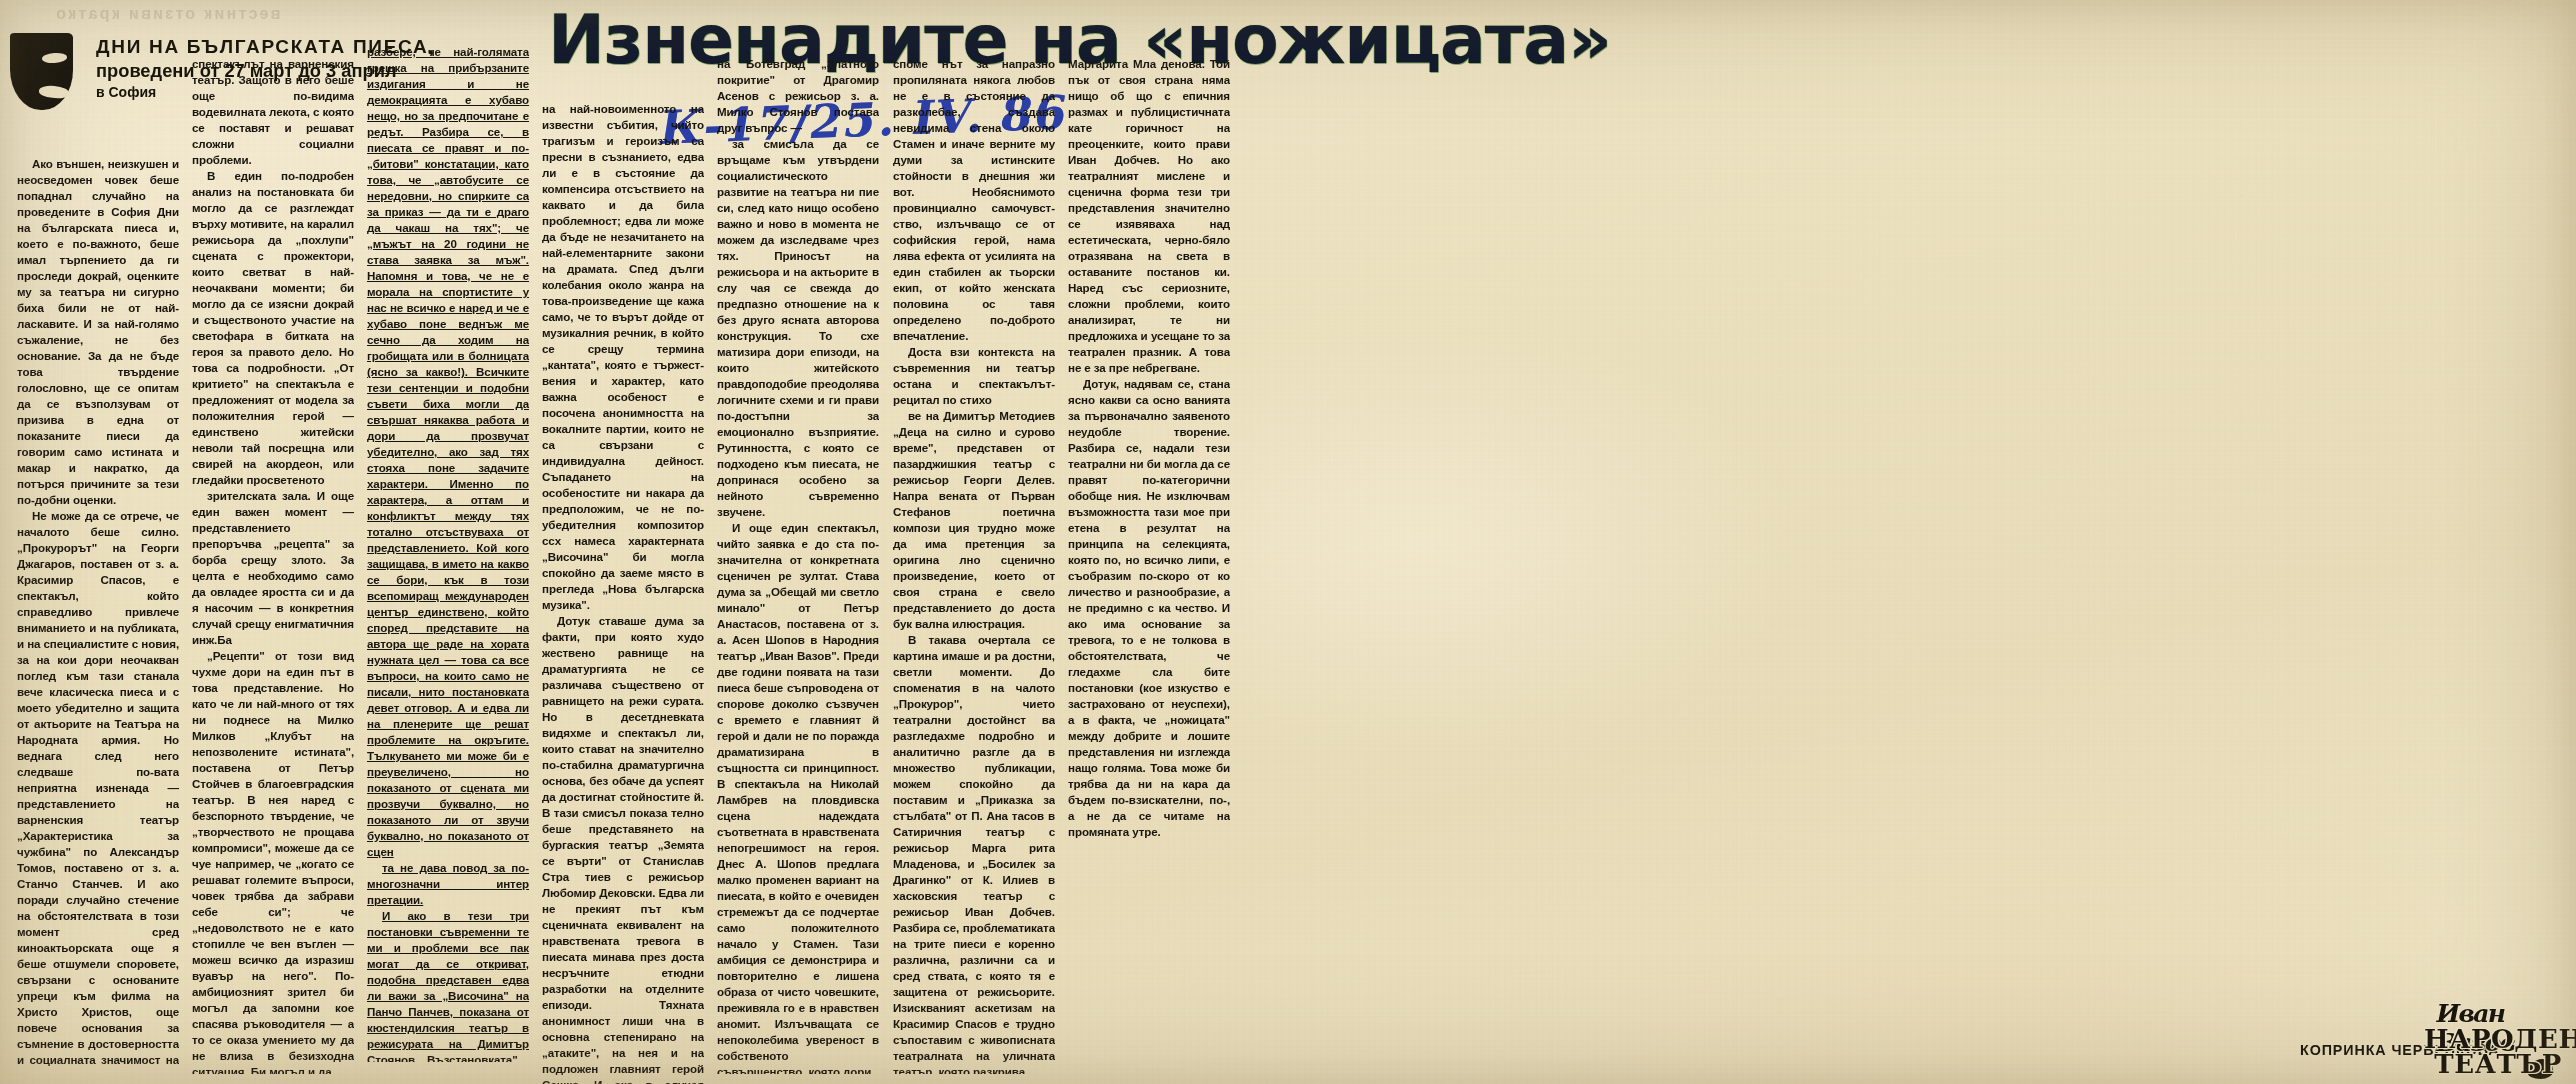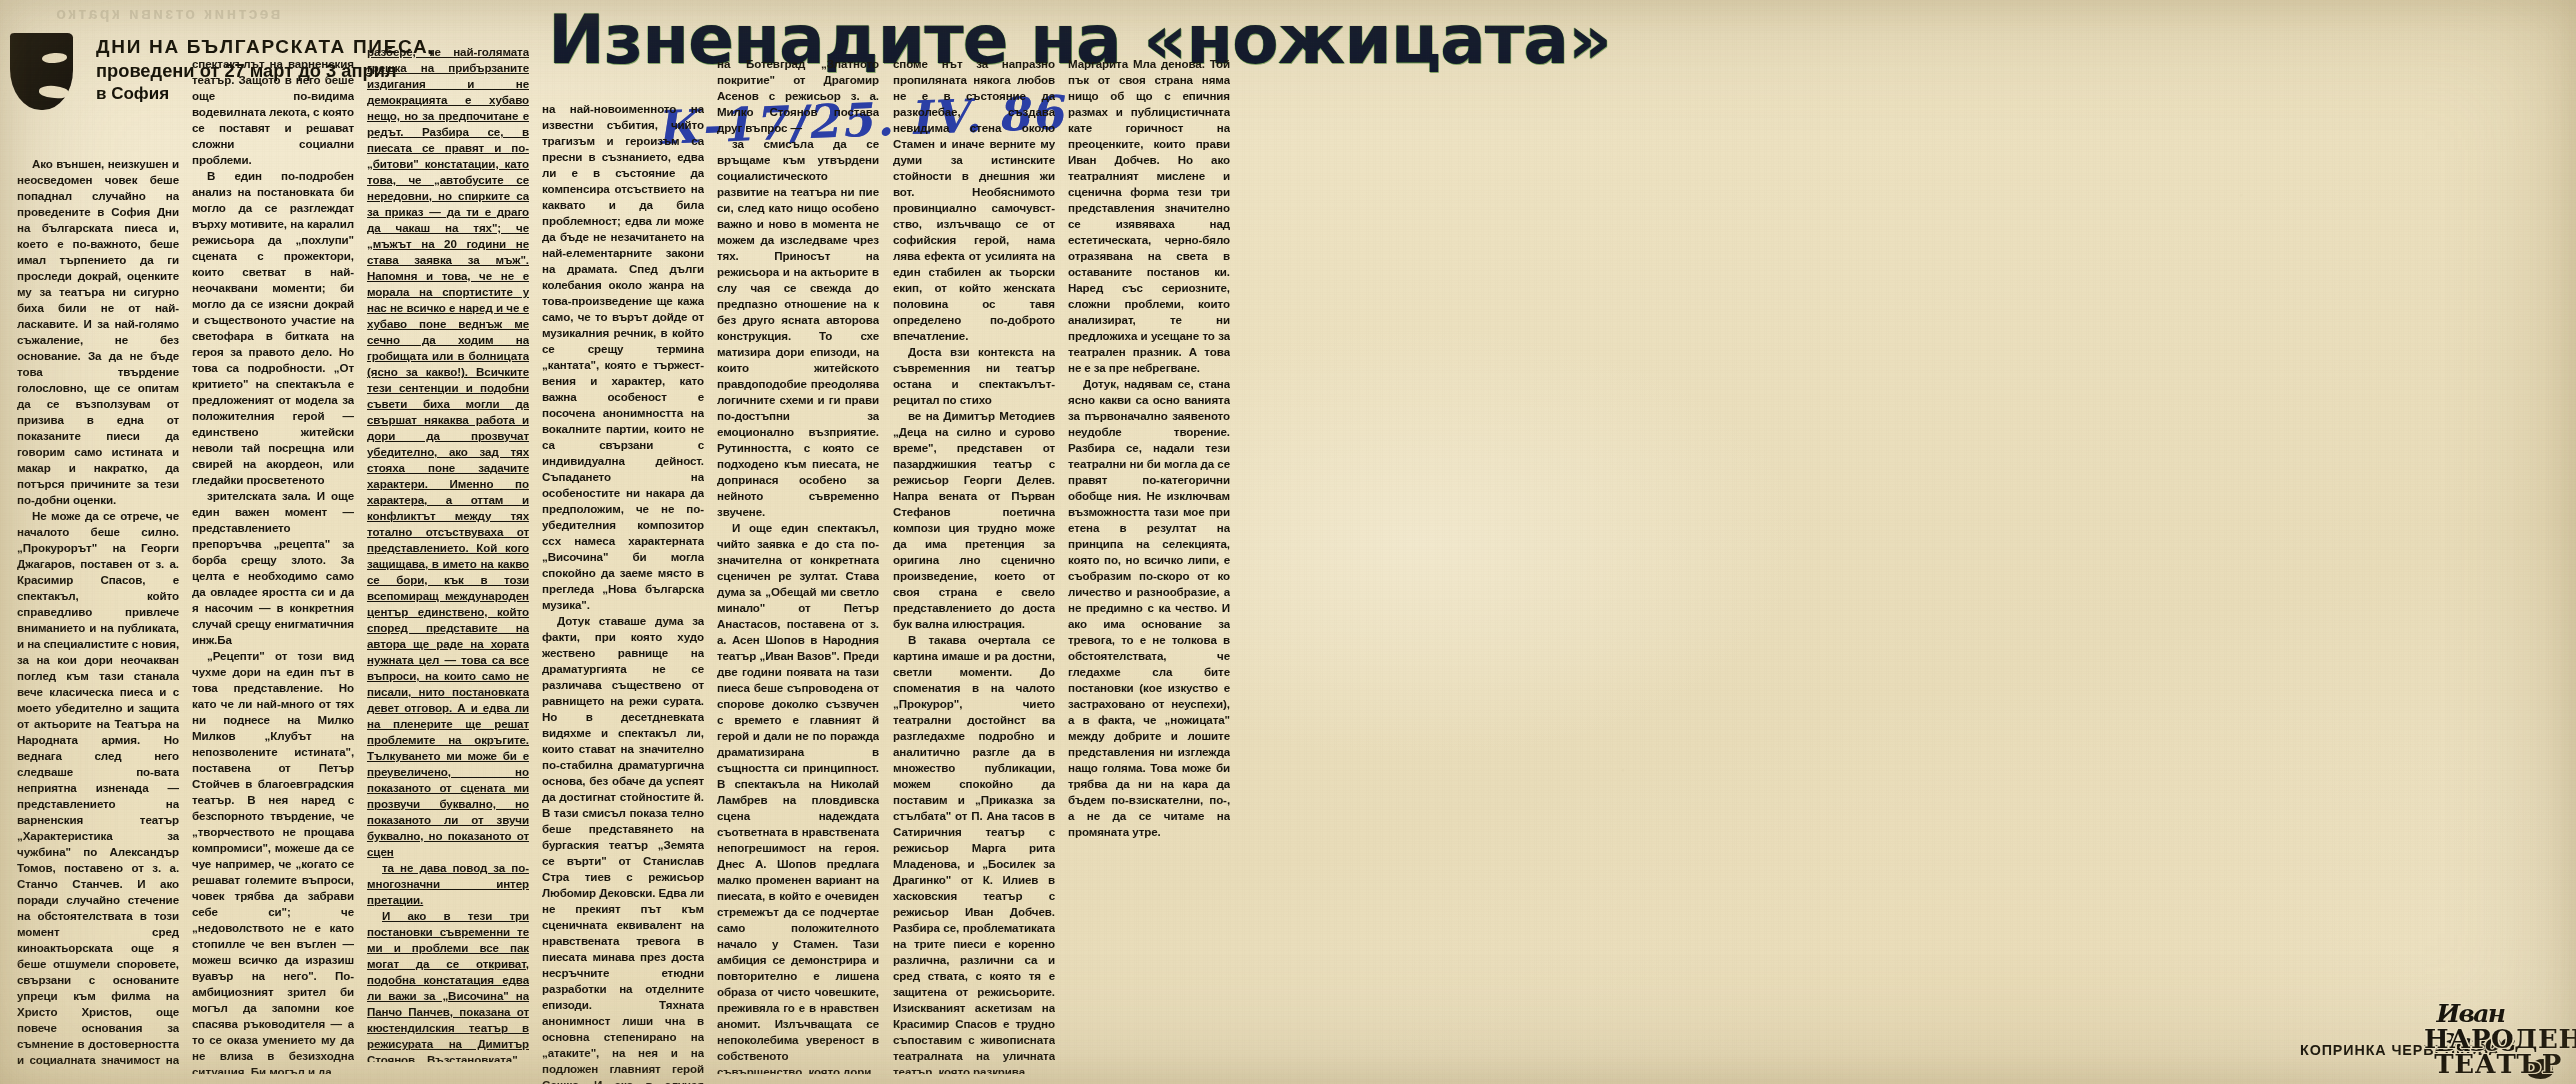--- a/index.html
+++ b/index.html
@@ -63,21 +63,21 @@
     color:#141209;
   }
   #kicker .l1{
     font-size:19px;font-weight:700;letter-spacing:1.7px;line-height:1.18;
     white-space:nowrap;
   }
   #kicker .l2{
     font-size:18.3px;font-weight:700;line-height:1.2;margin-top:1.7px;white-space:nowrap;
   }
   #kicker .l3{
-    font-size:17px;font-weight:700;line-height:1.2;margin-top:1.7px;
+    font-size:14px;font-weight:700;line-height:1.2;margin-top:1.7px;
   }
 
   
   #headline{
     position:absolute;left:548px;top:3.4px;width:1456px;height:75px;
     color:#0f172a;
     font-size:68px;font-weight:700;
     letter-spacing:-1.1px;
     line-height:73px;
     white-space:nowrap;
@@ -199,21 +199,21 @@
     </div>
     <div class="col" style="left: 192px; top: 56px; width: 162px; height: 1018px; overflow: hidden;">
       <p class="noind">спектакълът на варненския театър. Защото в него беше още по-видима водевилната лекота, с която се поставят и решават сложни социални проблеми.</p>
       <p>В един по-подробен анализ на постановката би могло да се разглеждат върху мотивите, на каралил режисьора да „похлупи" сцената с прожектори, които светват в най-неочаквани моменти; би могло да се изясни докрай и същество­ното участие на светофара в битката на героя за правото дело. Но това са подробности. „От критието" на спектакъла е предложеният от модела за положителния герой — единствено житейски неволи тай посрещна или свирей на акордеон, или гледайки просветеното</p>
       <p>зрителската зала. И още един важен момент — представлението препоръчва „рецепта" за борба срещу злото. За целта е необходимо само да овладее яростта си и да я насочим — в конкретния случай срещу енигматичния инж.Ба</p>
       <p>„Рецепти" от този вид чухме дори на един път в това представление. Но като че ли най-много от тях ни поднесе на Милко Милков „Клубът на непозволените истината", поставена от Петър Стойчев в благоевградския театър. В нея наред с безспорното твърдение, че „творчеството не прощава компромиси", можеше да се чуе например, че „когато се решават големите въпроси, човек трябва да забрави себе си"; че „недоволството не е като стопилле че вен въглен — можеш всичко да изразиш вуавър на него". По-амбициозният зрител би могъл да запомни кое спасява ръководителя — а то се оказа умението му да не влиза в безизходна ситуация. Би могъл и да</p>
     </div>
     <div class="col" style="left: 367px; top: 44px; width: 162px; height: 1018px; overflow: hidden; text-decoration: underline;">
       <p class="noind">разбере, че най-голямата грешка на прибързаните издигания и не демокрацията е хубаво нещо, но за предпочитане е редът. Разбира се, в пиесата се правят и по-„битови" констатации, като това, че „автобуси­те се нередовни, но спиркитe са за приказ — да ти е драго да чакаш на тях"; че „мъжът на 20 години не става заявка за мъж". Напом­ня и това, че не е морала на спортистите у нас не всичко е наред и че е хубаво поне веднъж ме сечно да ходим на гробищата или в болницата (ясно за какво!). Всичките тези сентенции и подобни съвети биха могли да свършат някаква работа и дори да прозвучат убедително, ако зад тях стояха поне задачите характери. Именно по характера, а оттам и конфликтът между тях тотално отсъствуваха от представлението. Кой кого защищава, в името на какво се бори, кък в този всепомиращ международен център единствено, който според представите на автора ще раде на хората нужната цел — това са все въпро­си, на които само не писали, нито постановката девет отговор. А и едва ли на пленерите ще решат проблемите на окръгите. Тълкуването ми може би е преувеличено, но показаното от сцена­та ми прозвучи буквално, но показаното ли от звучи буквално, но показаното от сцен</p>
       <p>та не дава повод за по-многозначни интер претации.</p>
-      <p>И ако в тези три постановки съвременни те ми и проблеми все пак могат да се откриват, подобна констатация едва ли важи за „Височина" на Панчо Панчев, показана от кюстен­дилския театър в режисурата на Димитър Стоянов. „Възстановката"</p>
+      <p>И ако в тези три постановки съвременни те ми и проблеми все пак могат да се откриват, подобна представен едва ли важи за „Височина" на Панчо Панчев, показана от кюстен­дилския театър в режисурата на Димитър Стоянов. „Възстановката"</p>
     </div>
     <div class="col" style="left: 542px; top: 56px; width: 162px; height: 1018px; overflow: hidden; margin-top: 45px;">
       <p class="noind">на най-новоименното на известни събития, чийто трагизъм и героизъм са пресни в съзнанието, едва ли е в състоя­ние да компенсира отсъствието на каквато и да била проблемност; едва ли може да бъде не незачитането на най-елементарните закони на драмата. Спед дълги колебания около жан­ра на това-произведение ще кажа само, че то върът дойде от музикалния речник, в който се срещу термина „кантата", която е тържест­вения и характер, като важна особеност е посочена анонимността на вокалните партии, които не са свързани с индивидуална дейност. Съпадането на особеностите ни накара да предположим, че не по-убедителния композитор сcx намеса характерната „Височина" би могла спокойно да заеме място в прегледа „Нова българска музика".</p>
       <p>Дотук ставаше дума за факти, при която худо жествено равнище на драматургията не се различава съществено от равнището на режи сурата. Но в десетдневката видяхме и спектакъл ли, които стават на значително по-стабилна драматургична основа, без обаче да успеят да достигнат стойностите й. В тази смисъл показа телно беше представянето на бургаския театър „Земята се върти" от Станислав Стра тиев с режисьор Любомир Дековски. Едва ли не прекият път към сценичната еквивалент на нравствената тревога в пиесата минава през доста несръчните етюдни разработки на отделните епизоди. Тяхната анонимност лиши чна в основна степенирано на „атаките", на нея и на подложен главният герой Сашко. И ако в случая театърът не е бил длъжник на та зи пиеса, спектакълът</p>
     </div>
     <div class="col" style="left: 717px; top: 56px; width: 162px; height: 1018px; overflow: hidden;">
       <p class="noind">на Ботевград „Златното покритие" от Драгомир Асенов с режисьор з. а. Милко Стоянов постава друг въпрос —</p>
       <p>за смисъла да се връщаме към утвърдени социалистическото развитие на театъра ни пие си, след като нищо особено важно и ново в момента не можем да изследваме чрез тях. Приносът на режисьора и на актьорите в слу чая се свежда до предпазно отношение на к без друго ясната авторова конструкция. То схе матизира дори епизоди, на които житейското правдоподобие преодолява логичните схеми и ги прави по-достъпни за емоционално въз­приятие. Рутинността, с която се подходено към пиесата, не допринася особено за нейното съ­временно звучене.</p>
       <p>И още един спектакъл, чийто заявка е до ста по-значителна от конкретната сценичен ре зултат. Става дума за „Обещай ми светло минало" от Петър Анастасов, поставена от з. а. Асен Шопов в Народния театър „Иван Вазов". Преди две години появата на тази пиеса беше съпроводена от спорове доколко съзвучен с времето е главният й герой и дали не по поражда драматизирана в същността си прин­ципност. В спектакъла на Николай Ламбрев на пловдивска сцена надеждата съответната в нравствената непогрешимост на героя. Днес А. Шопов предлага малко променен вариант на пиесата, в който е очевиден стремежът да се подчертае само положителното начало у Стамен. Тази амбиция се демонстрира и пов­торително е лишена образа от чисто човеш­ките, преживяла го е в нравствен аномит. Излъчващата се непоколебима увереност в собственото съвършенство, която дори</p>
     </div>

